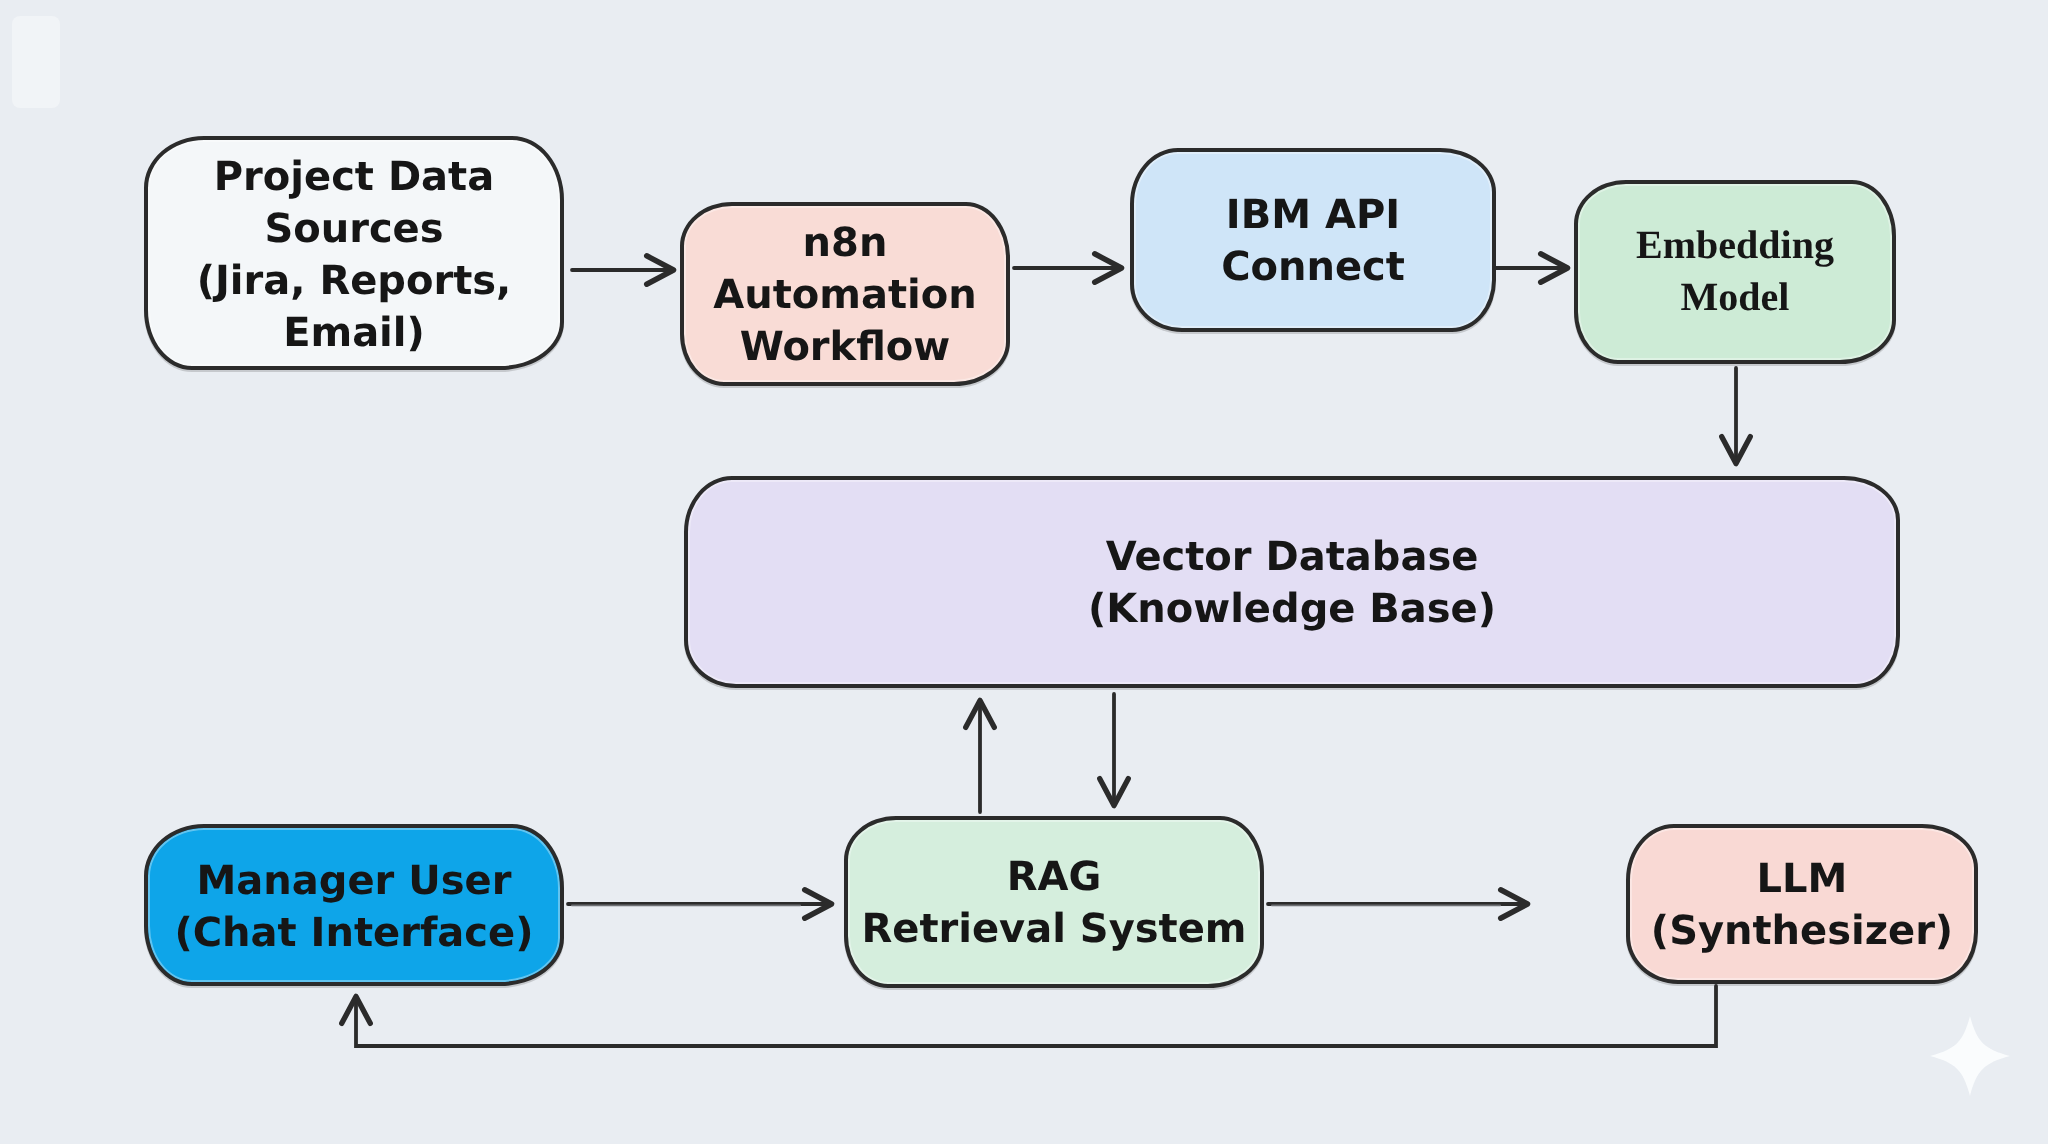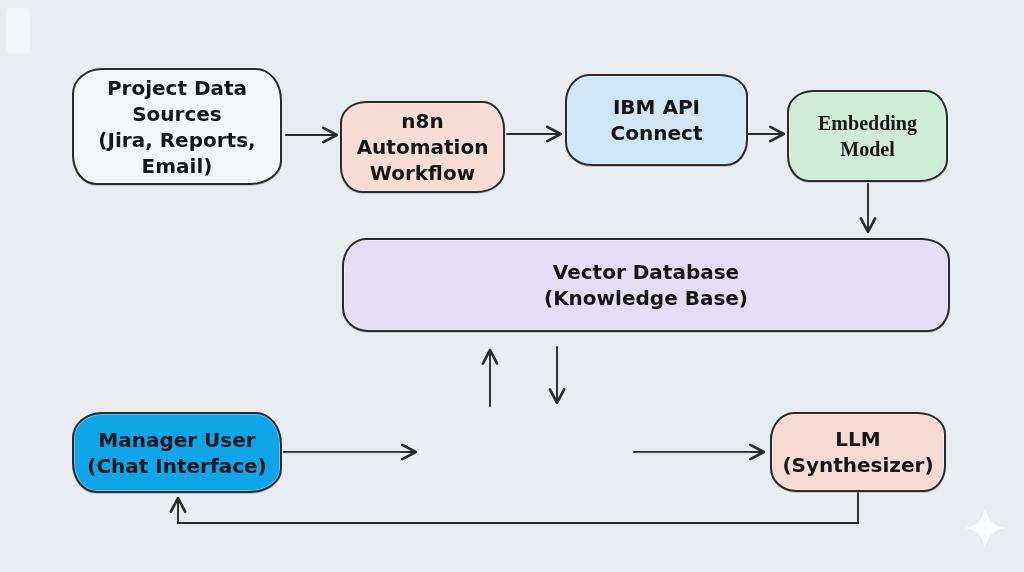--- a/index.html
+++ b/index.html
@@ -27,21 +27,21 @@
     box-shadow:0 1px 0 rgba(40,40,40,.18), inset 0 0 0 1px rgba(255,255,255,.35);
   }
   
   .r1{border-radius:30px 26px 32px 24px / 26px 32px 24px 30px;}
   .r2{border-radius:26px 22px 28px 22px / 22px 28px 22px 26px;}
   .r3{border-radius:24px 28px 22px 26px / 28px 22px 26px 24px;}
   .node-pds {left:72px;  top:68px;  width:210px; height:117px;}
   .node-n8n {left:340px; top:90px;  width:165px; height:92px;}
   .node-ibm {left:565px; top:74px;  width:183px; height:92px;}
   .node-emb {left:787px; top:90px;  width:161px; height:92px;font-family:Liberation Serif, serif;}
-  .node-vdb {left:342px; top:238px; width:608px; height:94px;}
+  .node-vdb {left:342px; top:238px; width:608px; height:106px;}
   .node-mgr {left:72px;  top:412px; width:210px; height:81px;}
   .node-rag {left:422px; top:408px; width:210px; height:86px;}
   .node-llm {left:770px; top:412px; width:176px; height:80px;}
   svg.arrows{position:absolute;left:0;top:0;pointer-events:none;}
   .corner-glint{
     position:absolute;left:6px;top:8px;width:24px;height:46px;
     background:rgba(255,255,255,.38);border-radius:4px;
   }
 </style>
 </head>
@@ -101,19 +101,23 @@
   <div class="node node-vdb r3" style="background: rgb(227, 222, 244);">
     <span>Vector Database
 (Knowledge Base)</span>
   </div>
 
   <div class="node node-mgr r1" style="background: #0ea5e9;">
     <span>Manager User
 (Chat Interface)</span>
   </div>
 
+  <div class="node node-rag r2" style="background: rgb(213, 238, 221);">
+    <span>RAG
+Retrieval System</span>
+  </div>
 
-  <div class="node node-llm r3" style="background: rgb(249, 217, 212);">
+  <div class="node node-llm r3" style="background: rgb(249, 217, 212); margin-left: 43px;">
     <span>LLM
 (Synthesizer)</span>
   </div>
 
 </div>
 
 </body></html>

